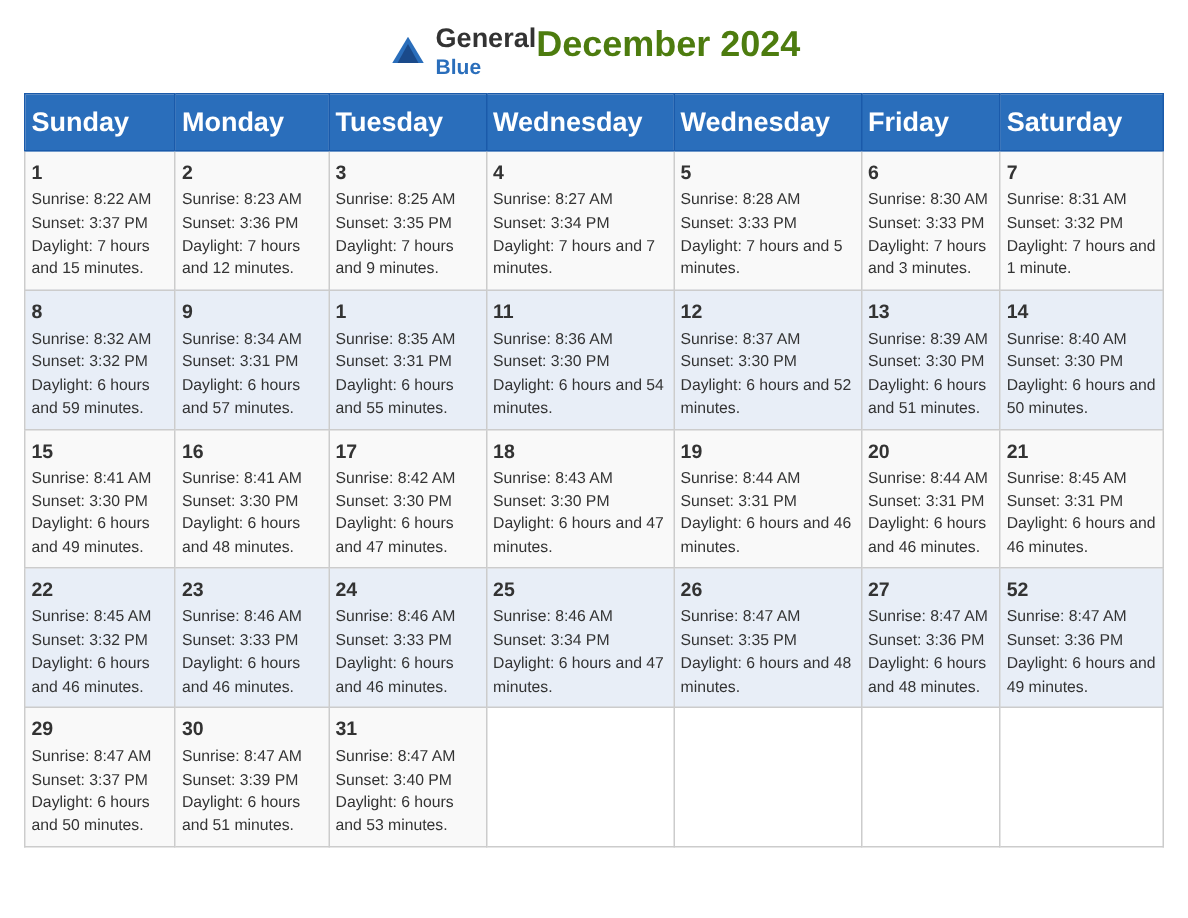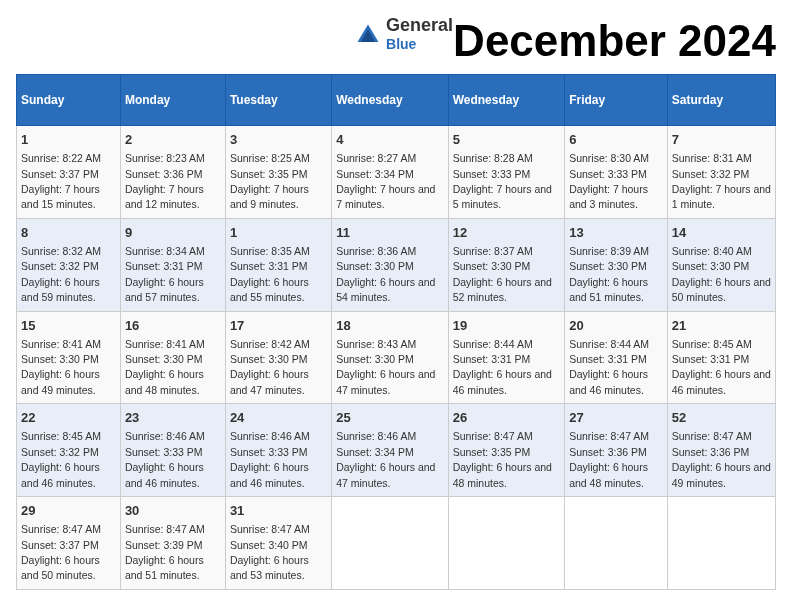--- a/index.html
+++ b/index.html
@@ -5,21 +5,21 @@
     * { box-sizing: border-box; margin: 0; padding: 0; }
     body {
       font-family: Arial, sans-serif;
       background: #fff;
       width: 792px;
       min-height: 612px;
       padding: 16px;
     }
     .header-area {
       display: flex;
-      justify-content: flex-end;
+      justify-content: center;
       align-items: flex-start;
       margin-bottom: 8px;
     }
     .logo {
       display: flex;
       align-items: center;
       gap: 4px;
     }
     .logo-text-general {
       font-size: 18px;
@@ -34,41 +34,41 @@
       line-height: 1;
     }
     .logo-icon {
       width: 28px;
       height: 28px;
     }
     .title-area {
       text-align: right;
     }
     .main-title {
-      font-size: 44px;
+      font-size: 24px;
       font-weight: bold;
-      color: #000000;
+      color: #4d7c0f;
     }
     .subtitle {
       font-size: 15px;
       color: #555;
     }
     table {
       width: 100%;
       border-collapse: collapse;
       font-size: 11px;
     }
     thead tr {
       background-color: #2a6ebb;
       color: #fff;
     }
     thead th {
-      padding: 18px 4px;
+      padding: 8px 4px;
       text-align: left;
-      font-size: 12px;
+      font-size: 18px;
       font-weight: bold;
       border: 1px solid #1a5aaa;
     }
     tbody tr {
       vertical-align: top;
     }
     tbody tr:nth-child(odd) {
       background-color: #f9f9f9;
     }
     tbody tr:nth-child(even) {

